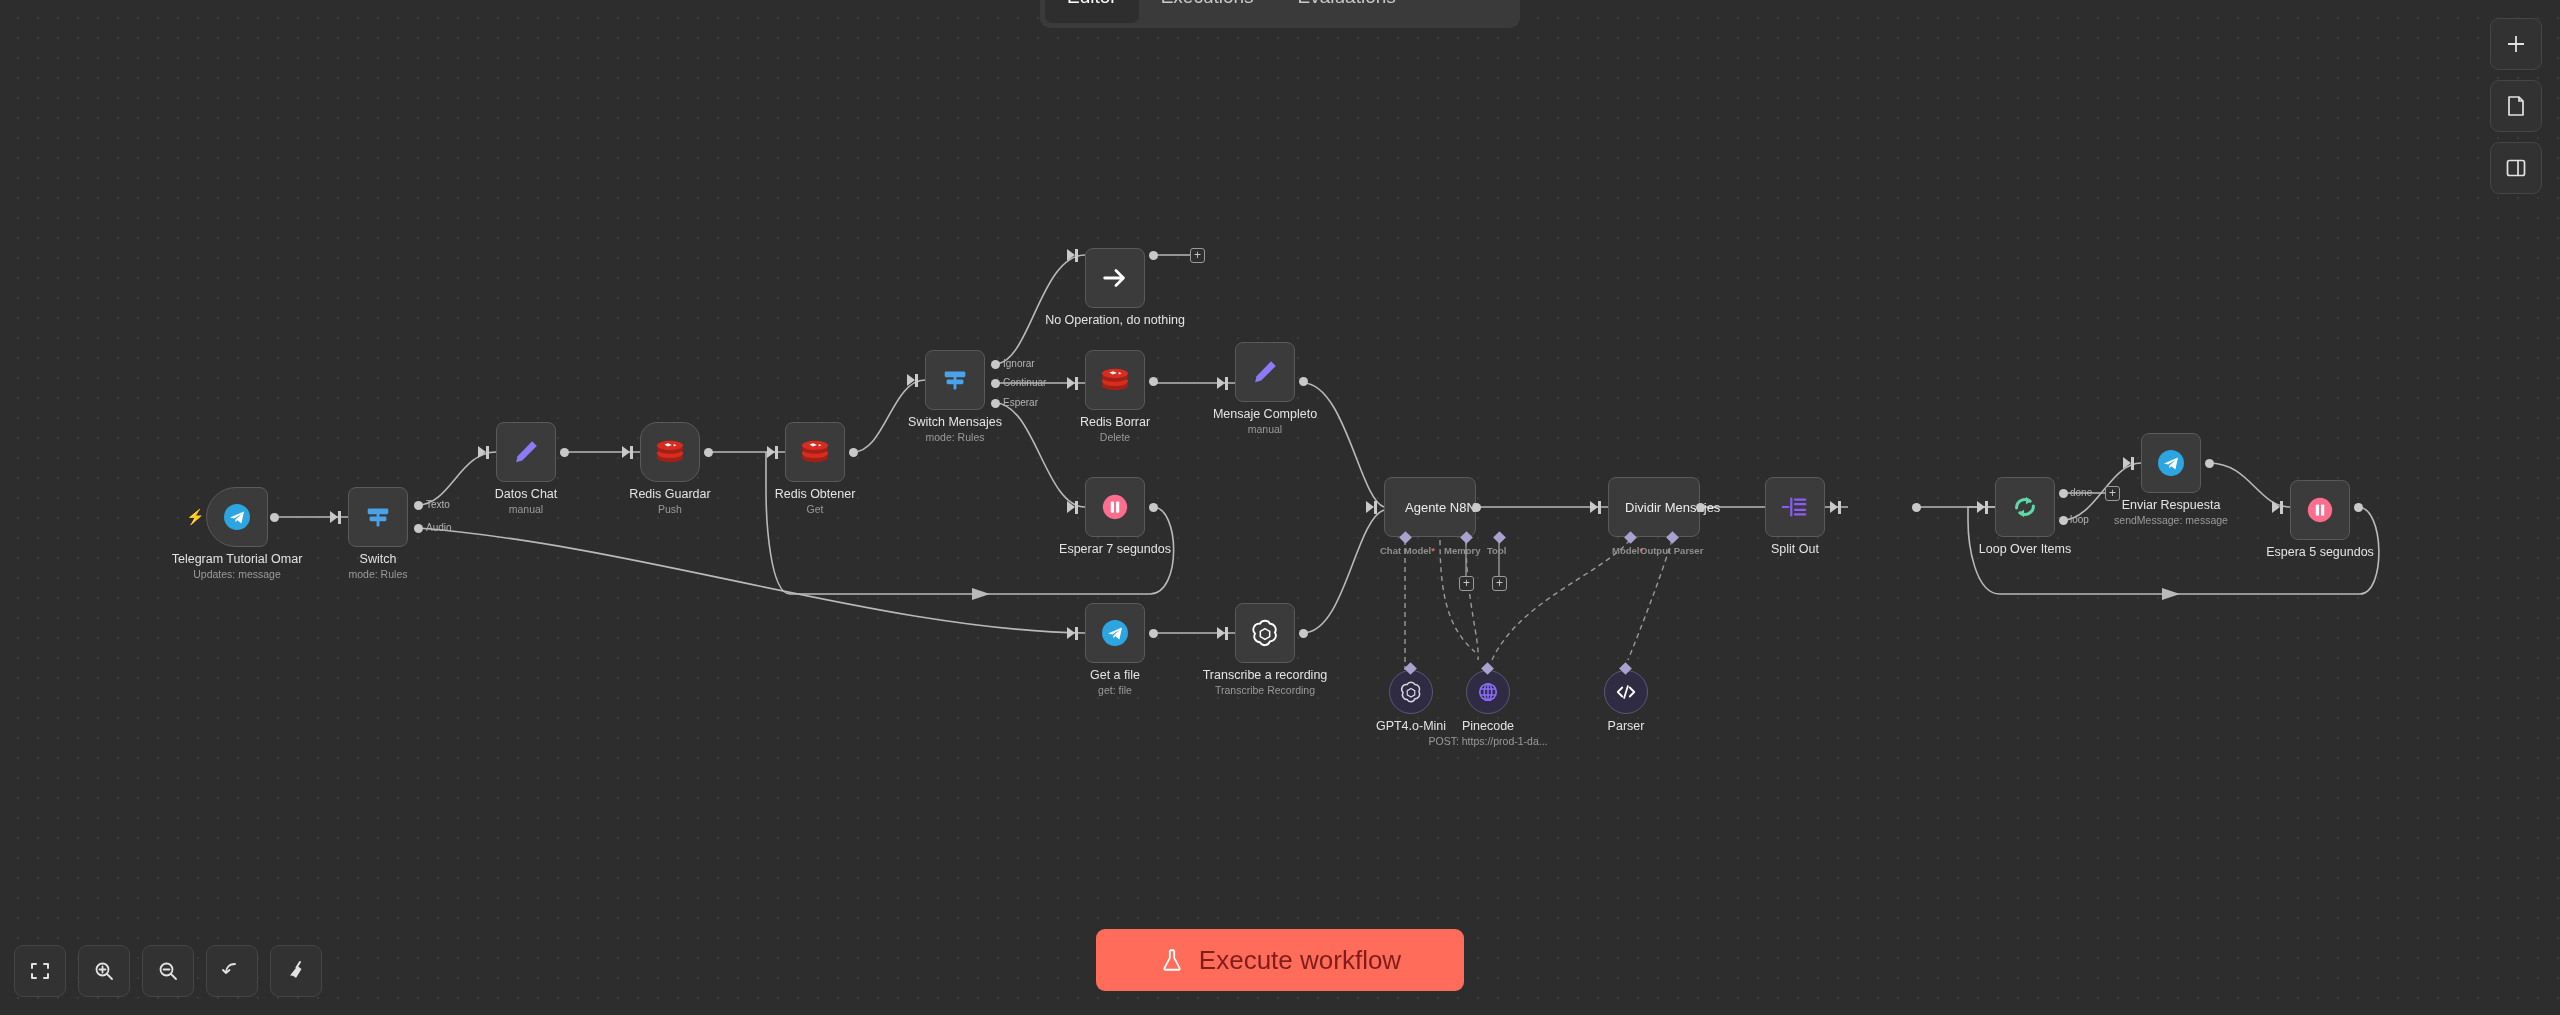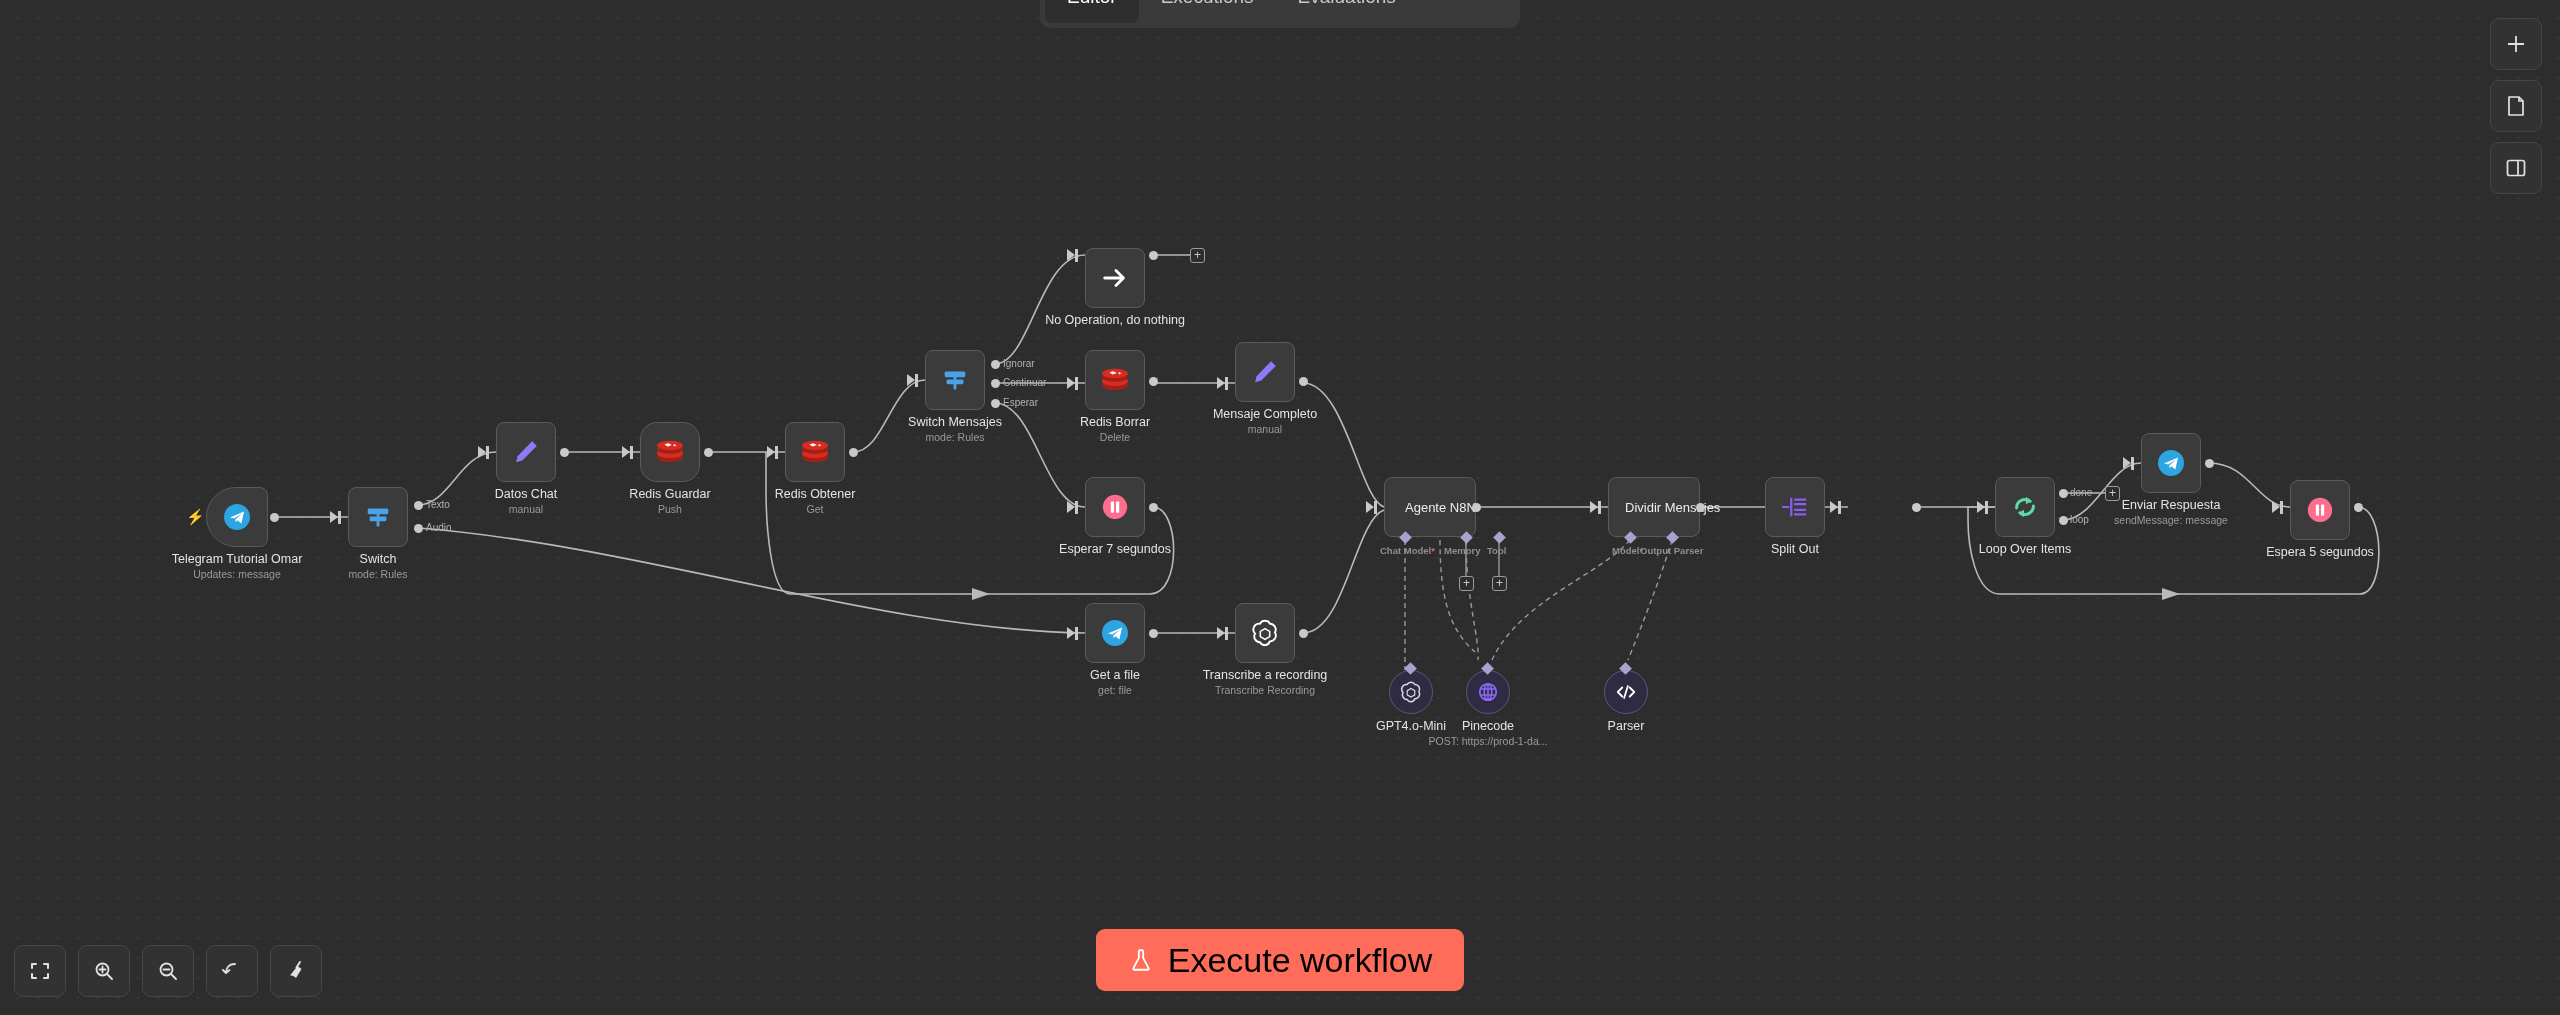--- a/index.html
+++ b/index.html
@@ -70,21 +70,21 @@
   
   #execute-btn {
     position: absolute; left: 1096px; bottom: 24px;
     width: 368px; height: 62px;
     background: #ff6d5a;
     border: none; border-radius: 9px;
     display: flex; align-items: center; justify-content: center; gap: 14px;
     cursor: pointer;
   }
   #execute-btn span {
-    color: #000000; font-size: 34px;
+    color: #7f1d1d; font-size: 26px;
     font-family: "Liberation Sans", sans-serif;
   }
 
   
   .node {
     position: absolute;
     width: 60px; height: 60px;
     background: #3b3b3b;
     border: 1px solid #5a5a5a;
     border-radius: 8px;

